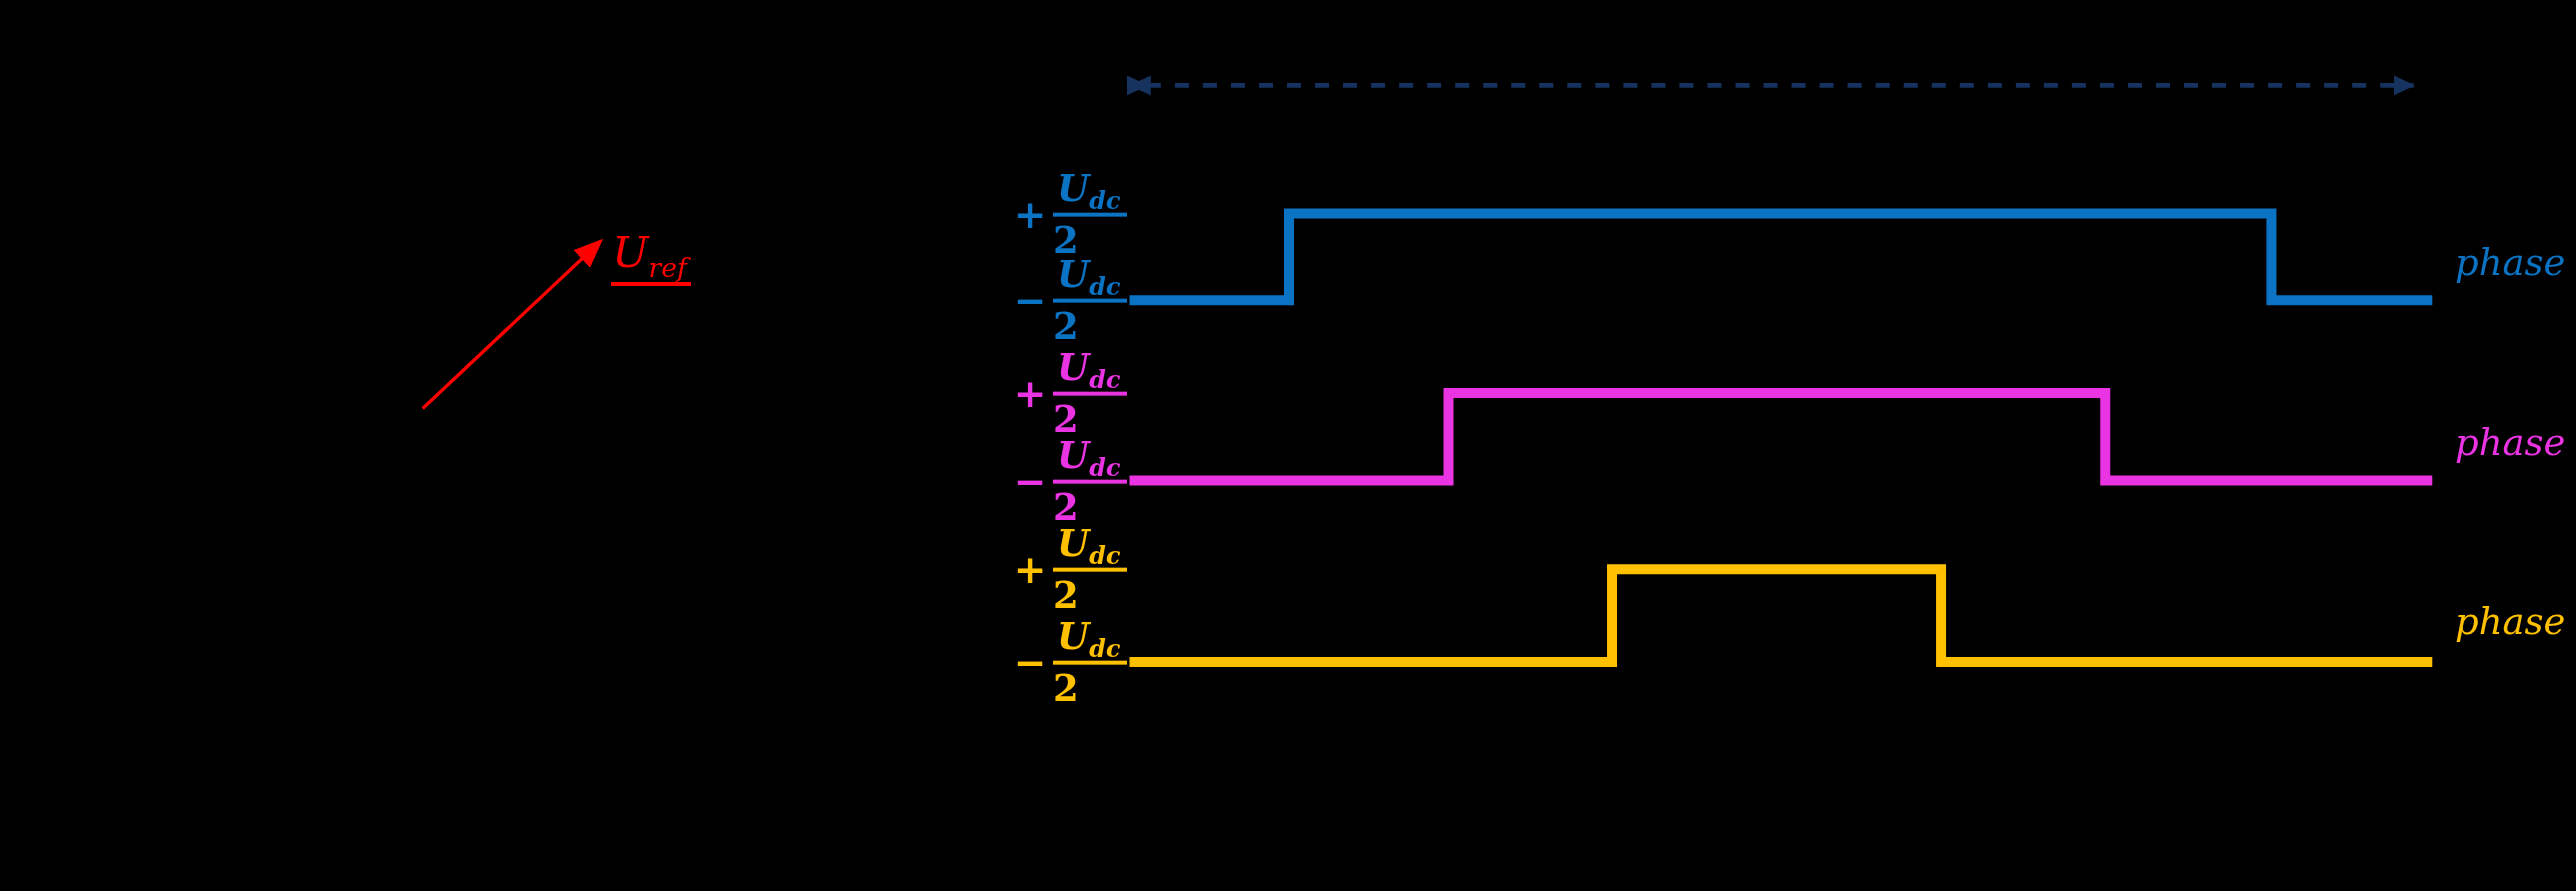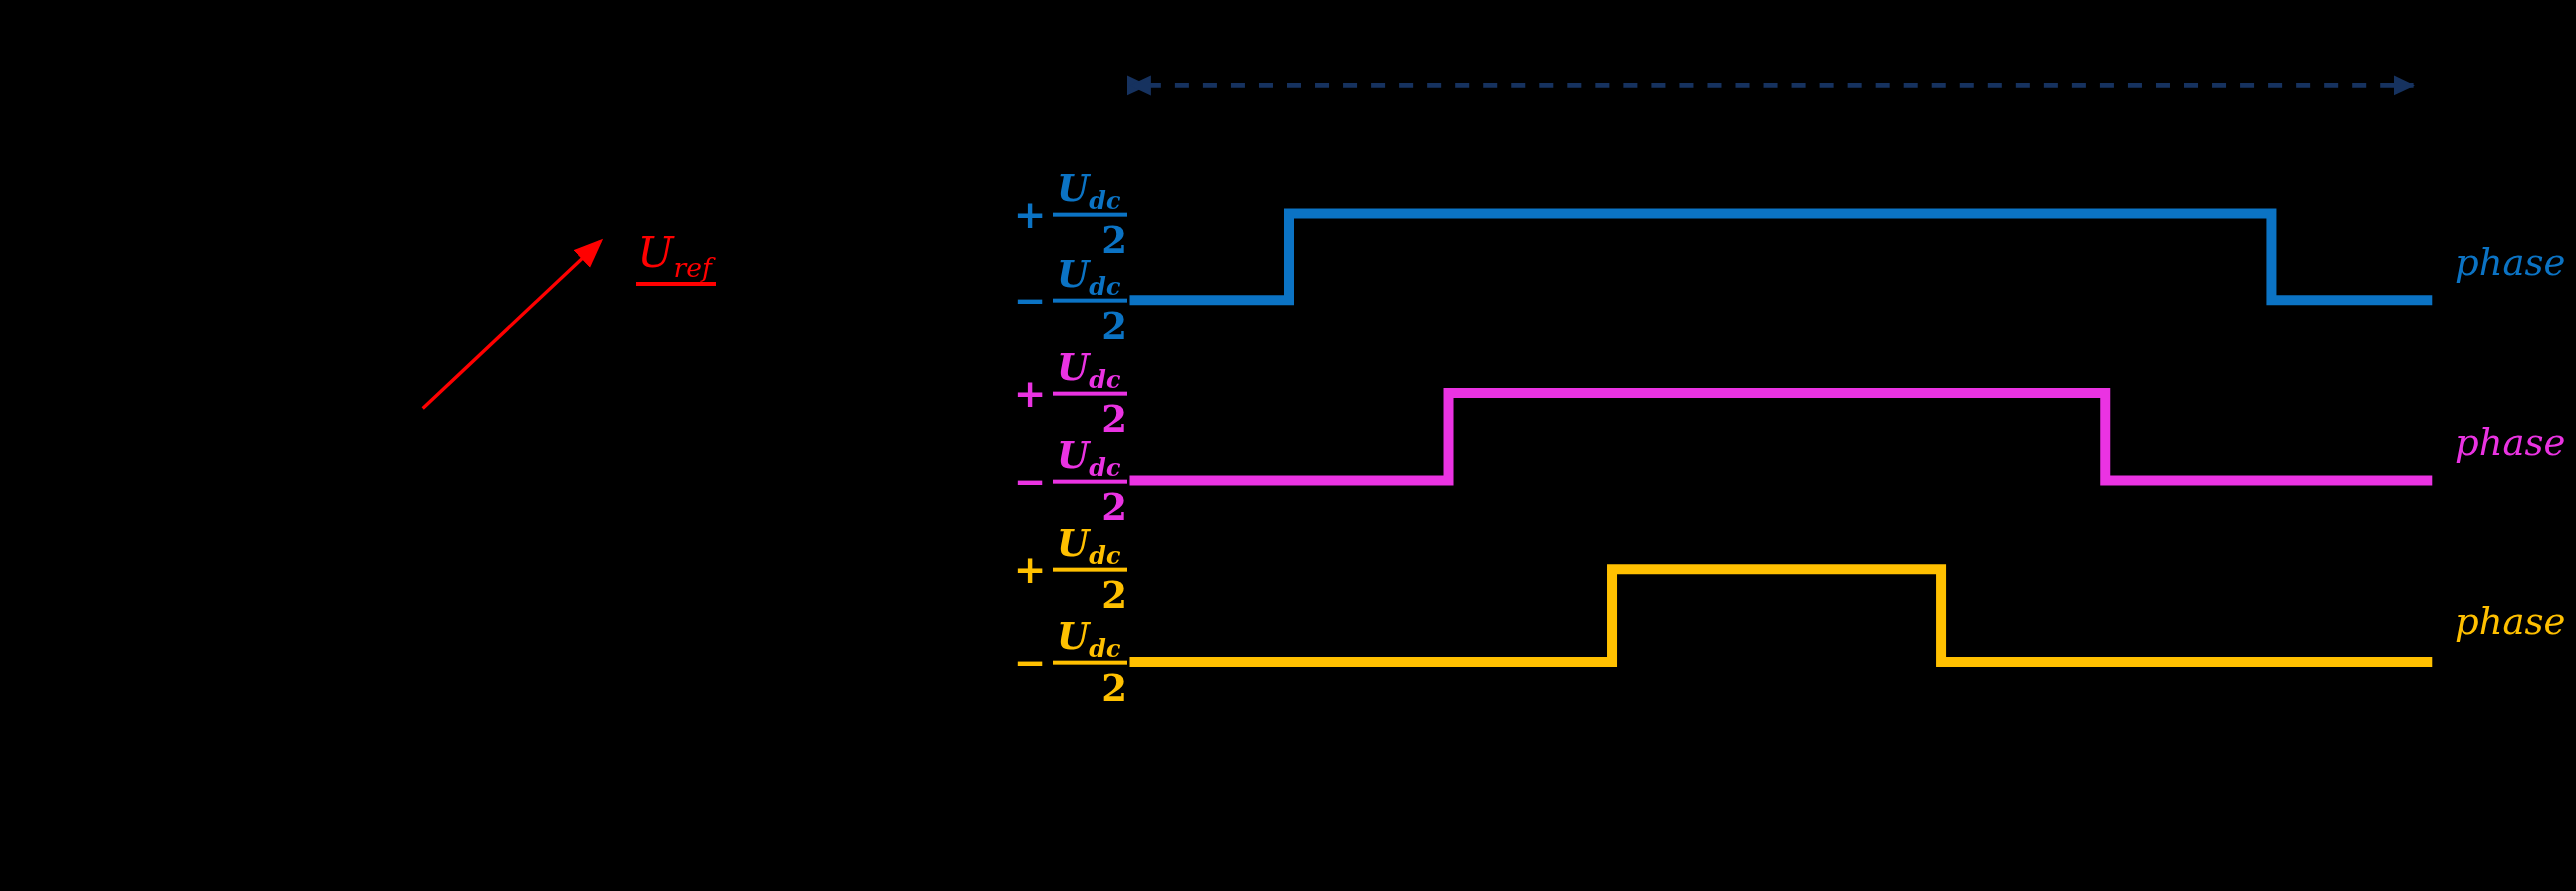--- a/index.html
+++ b/index.html
@@ -5,35 +5,35 @@
   html,body{margin:0;padding:0;}
   body{
     width:2576px;height:891px;overflow:hidden;position:relative;
     font-family:"DejaVu Serif", serif;
   }
   #canvas-root{position:absolute;left:0;top:0;width:2576px;height:891px;}
   #diagram-svg{position:absolute;left:0;top:0;}
 
   
   .uref-label{
-    position:absolute;left:636px;top:231px;
+    position:absolute;left:611px;top:231px;
     font-style:italic;font-size:43px;line-height:1;
     border-bottom:4.7px solid currentColor;
     padding:0 4px 8px 1.3px;
   }
   .uref-label sub{font-size:0.62em;font-style:italic;line-height:0;}
 
   
   .level-label{
     position:absolute;transform:translateY(-50%);
     display:flex;align-items:center;gap:6.7px;
     font-size:37px;line-height:1;font-weight:600;
   }
   .level-label .sign{font-style:normal;font-size:39px;}
-  .frac{display:inline-flex;flex-direction:column;align-items:flex-end;}
+  .frac{display:inline-flex;flex-direction:column;align-items:flex-start;}
   .frac .num{
     font-style:italic;line-height:1;
     border-bottom:4px solid currentColor;
     padding:0 6.7px 6px 4px;
   }
   .frac .num sub{font-size:0.64em;font-style:italic;line-height:0;}
   .frac .den{font-style:normal;line-height:1;padding-top:4.7px;}
 
   
   .phase-name{

